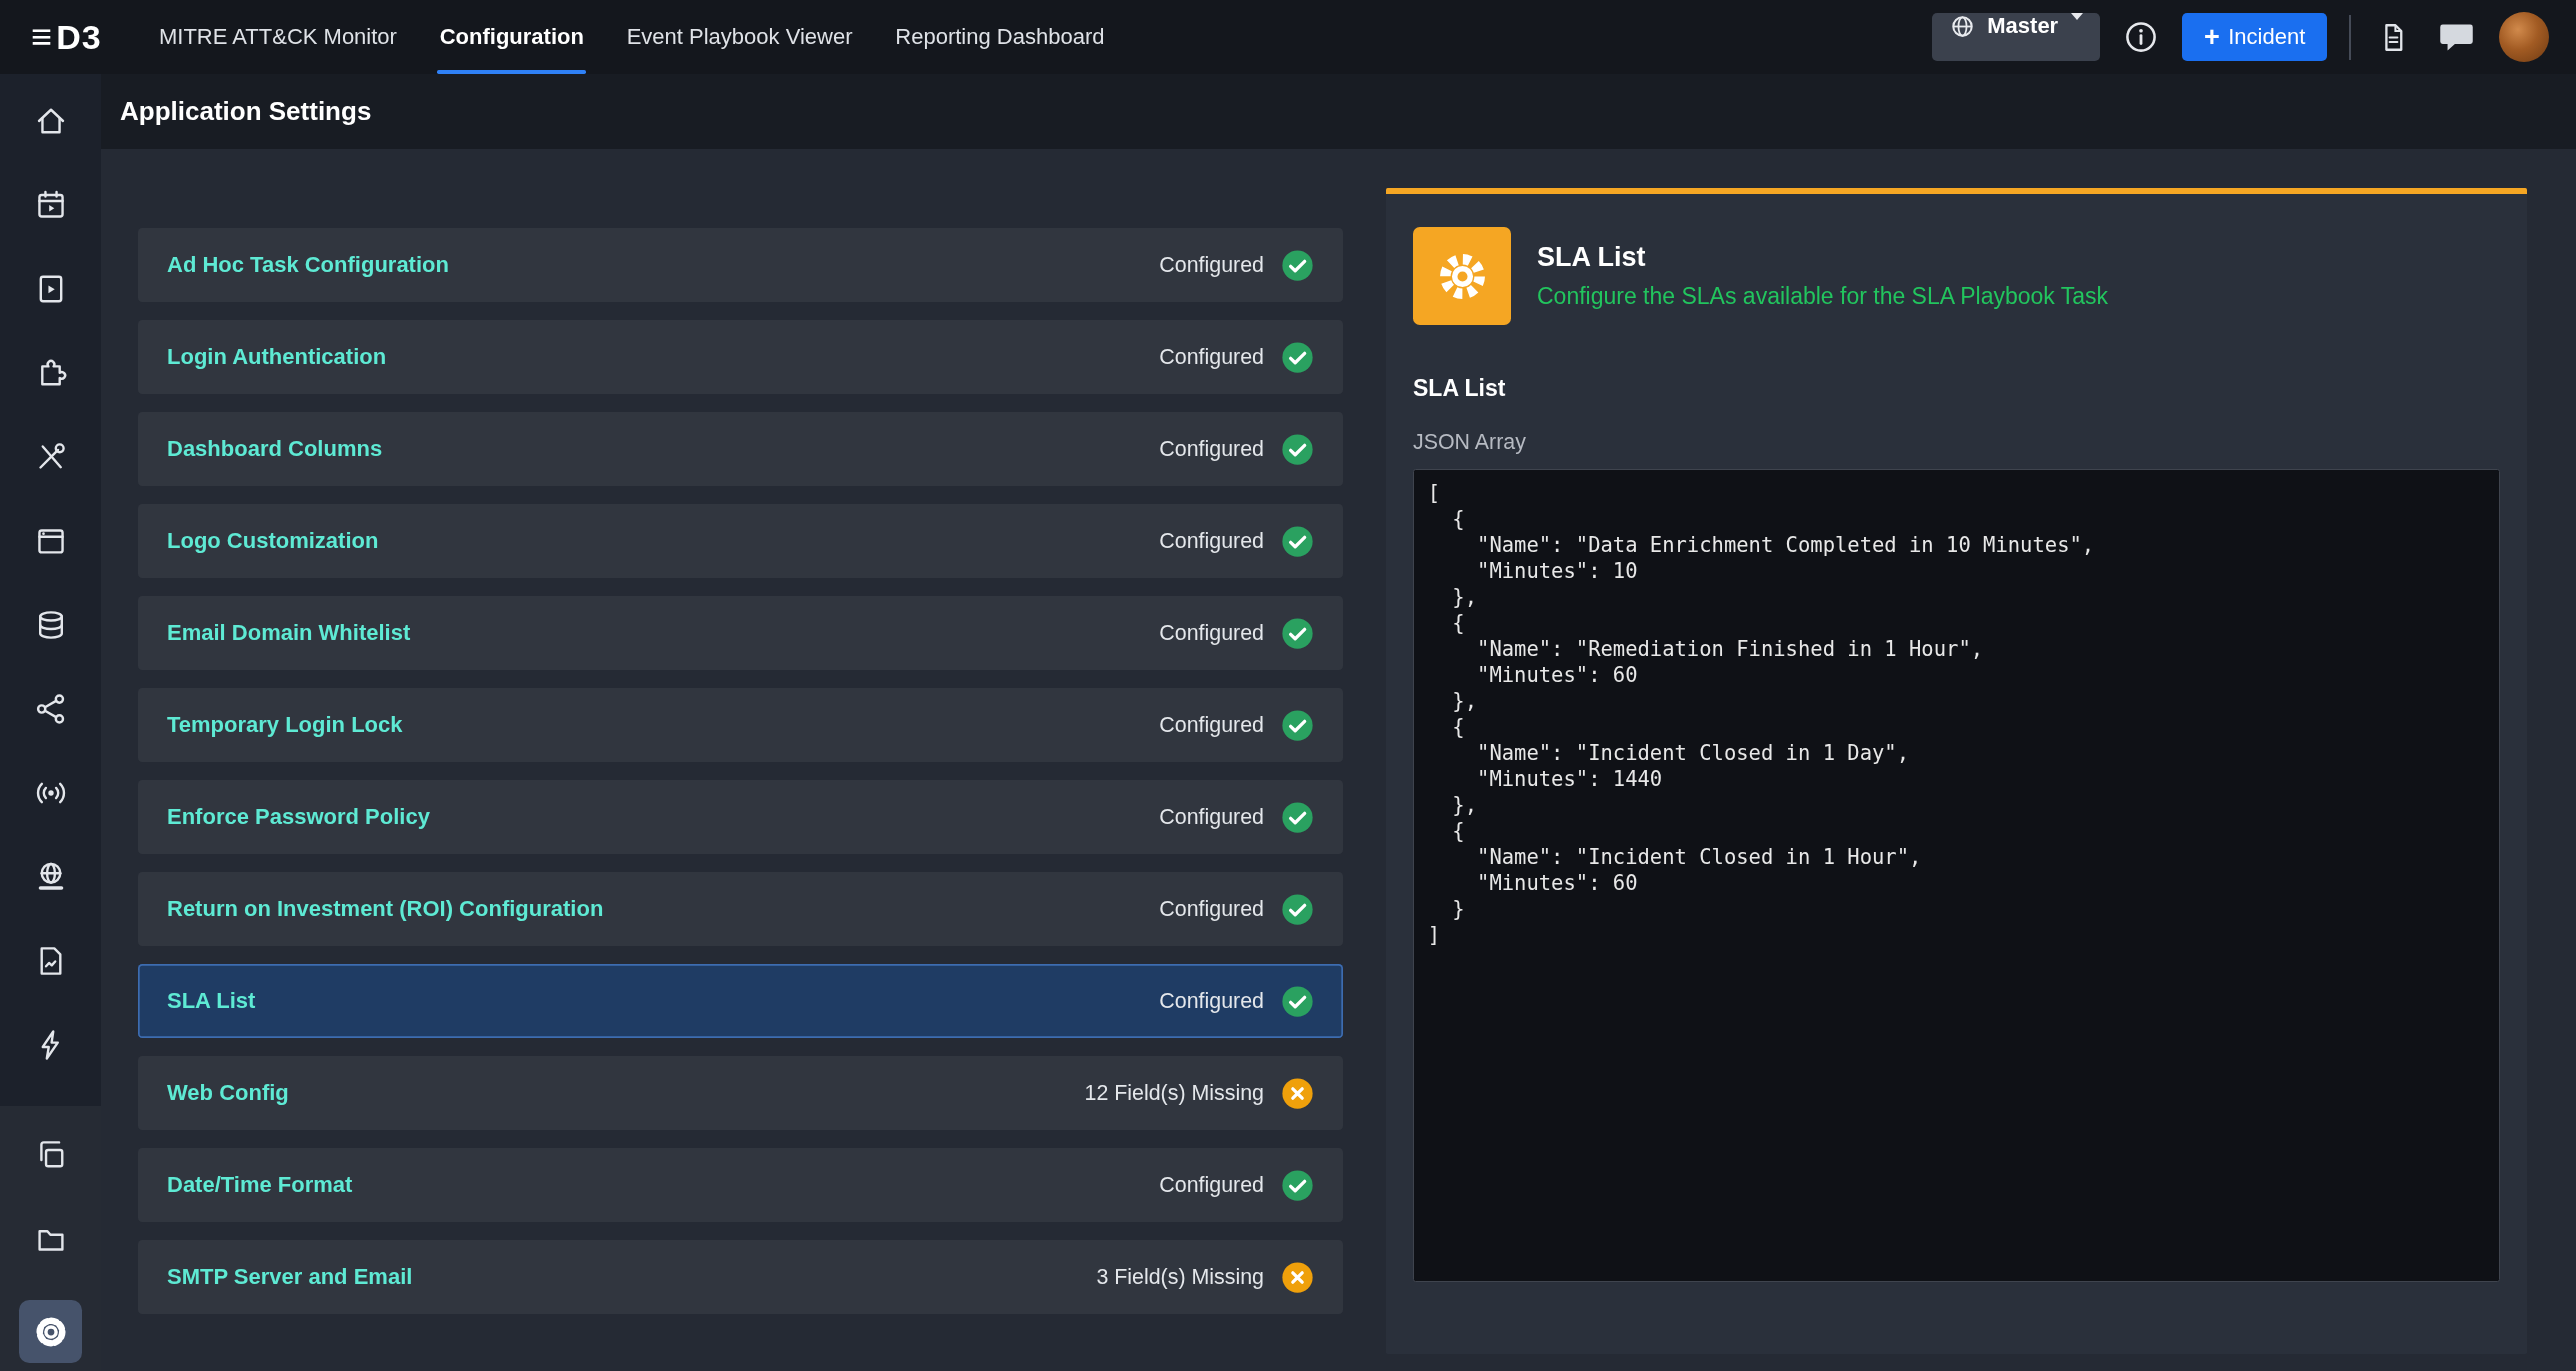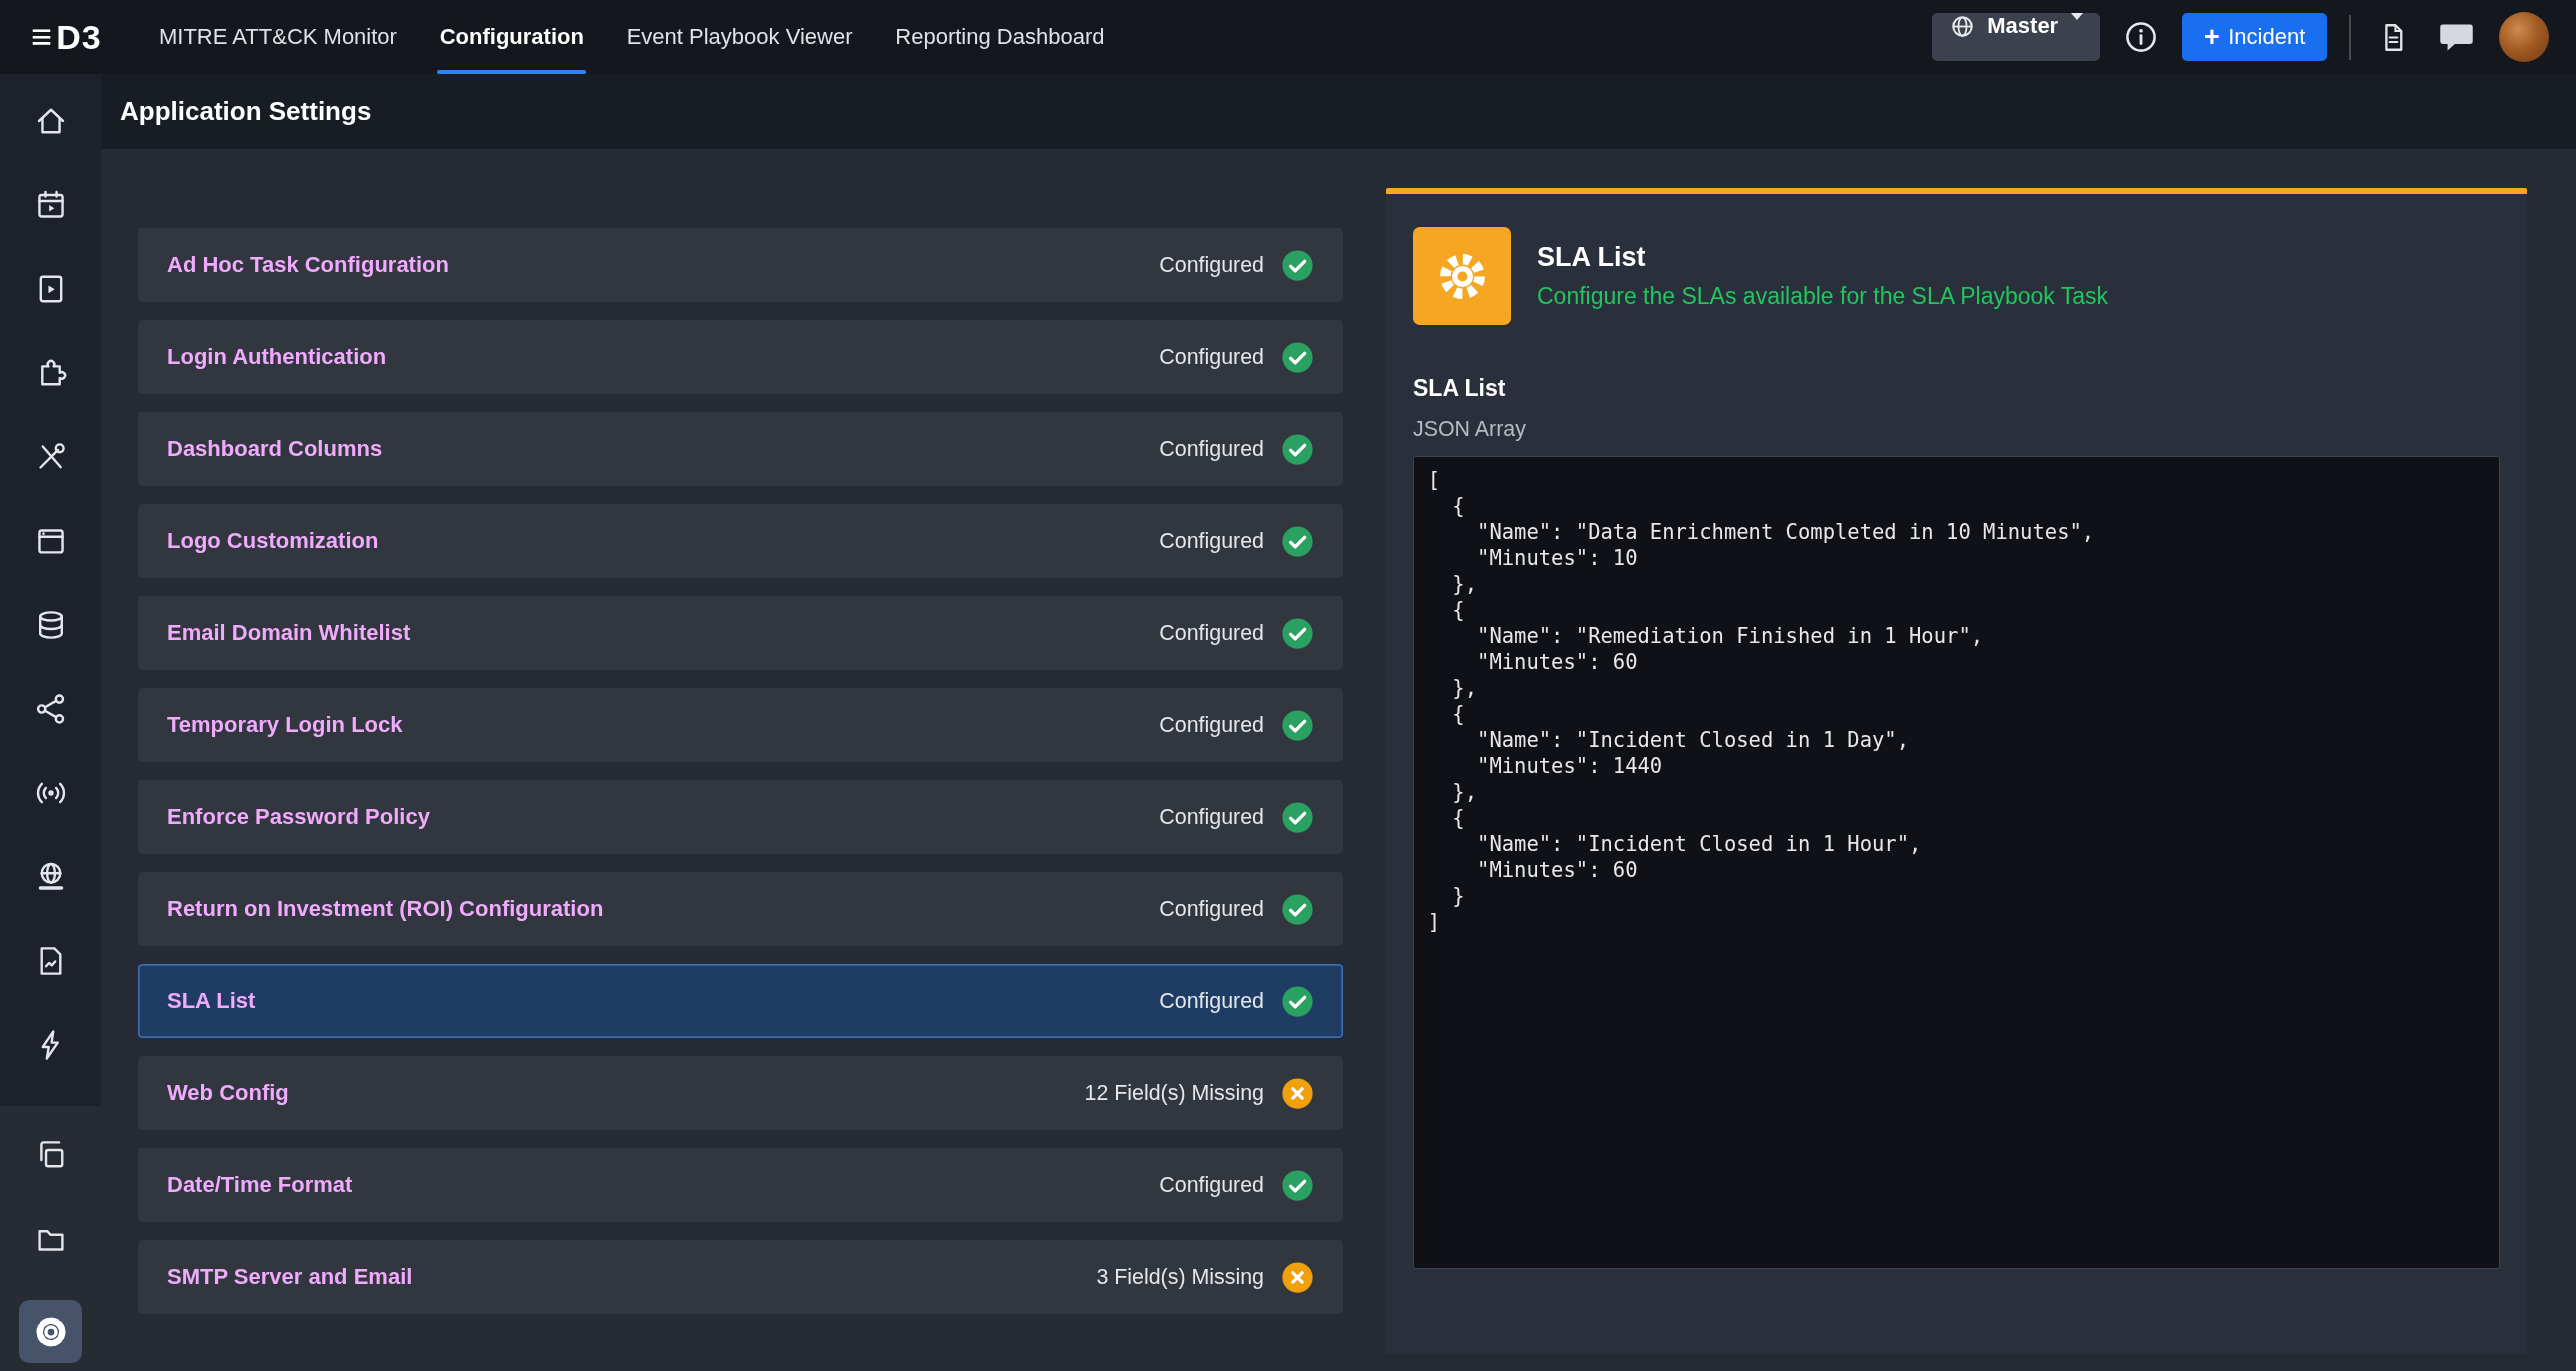--- a/index.html
+++ b/index.html
@@ -53,37 +53,37 @@
   .page-title{font-size:26px;font-weight:700;padding-left:19px;}
 
   
   .content{position:absolute;top:149px;left:101px;right:0;bottom:0;background:#252a34;}
 
   .settings-list{position:absolute;left:37px;top:79px;width:1205px;
                  display:flex;flex-direction:column;gap:18px;}
   .row{height:74px;background:#31363f;border-radius:4.3px;display:flex;align-items:center;
        padding:0 29px;box-sizing:border-box;cursor:pointer;}
   .row.selected{background:#1f3c64;box-shadow:inset 0 0 0 1.7px #3d6cb0;}
-  .row-label{font-size:22px;font-weight:700;color:#f0abfc;}
+  .row-label{font-size:22px;font-weight:700;color:#5eead4;}
   .row-status{margin-left:auto;font-size:21.4px;color:#e4e7eb;margin-right:17px;}
   .status-icon{width:33px;height:33px;flex:none;}
   .status-icon svg{width:33px;height:33px;display:block;}
 
   
   .detail-panel{position:absolute;left:1285px;top:39px;width:1141px;height:1166px;
                 background:#2a303b;border-top:6.8px solid #f5a623;border-radius:1.7px;
                 box-sizing:border-box;padding:0 27px;}
   .detail-header{display:flex;align-items:center;gap:26px;margin-top:33px;}
   .detail-icon{width:98px;height:98px;background:#f5a623;border-radius:6.8px;flex:none;
                display:flex;align-items:center;justify-content:center;}
   .detail-icon svg{width:55px;height:55px;}
   .detail-title{font-size:27px;font-weight:700;}
   .detail-desc{font-size:23px;color:#22c55e;margin-top:10.3px;}
   .field-label{font-size:23px;font-weight:700;margin-top:50px;}
-  .field-type{font-size:21.4px;color:#b6bac2;margin-top:15px;}
+  .field-type{font-size:21.4px;color:#b6bac2;margin-top:28px;}
   .code{margin:13.7px 0 0 0;height:813px;box-sizing:border-box;background:#0f1116;
         border:0.9px solid #3f444e;border-radius:2.6px;padding:10.3px 13.7px;overflow:hidden;
         font-family:"DejaVu Sans Mono",monospace;font-size:20.5px;line-height:26px;
         color:#e8e8e8;white-space:pre;cursor:text;}
 </style>
 </head>
 <body>
 
 <div id="app">
 

